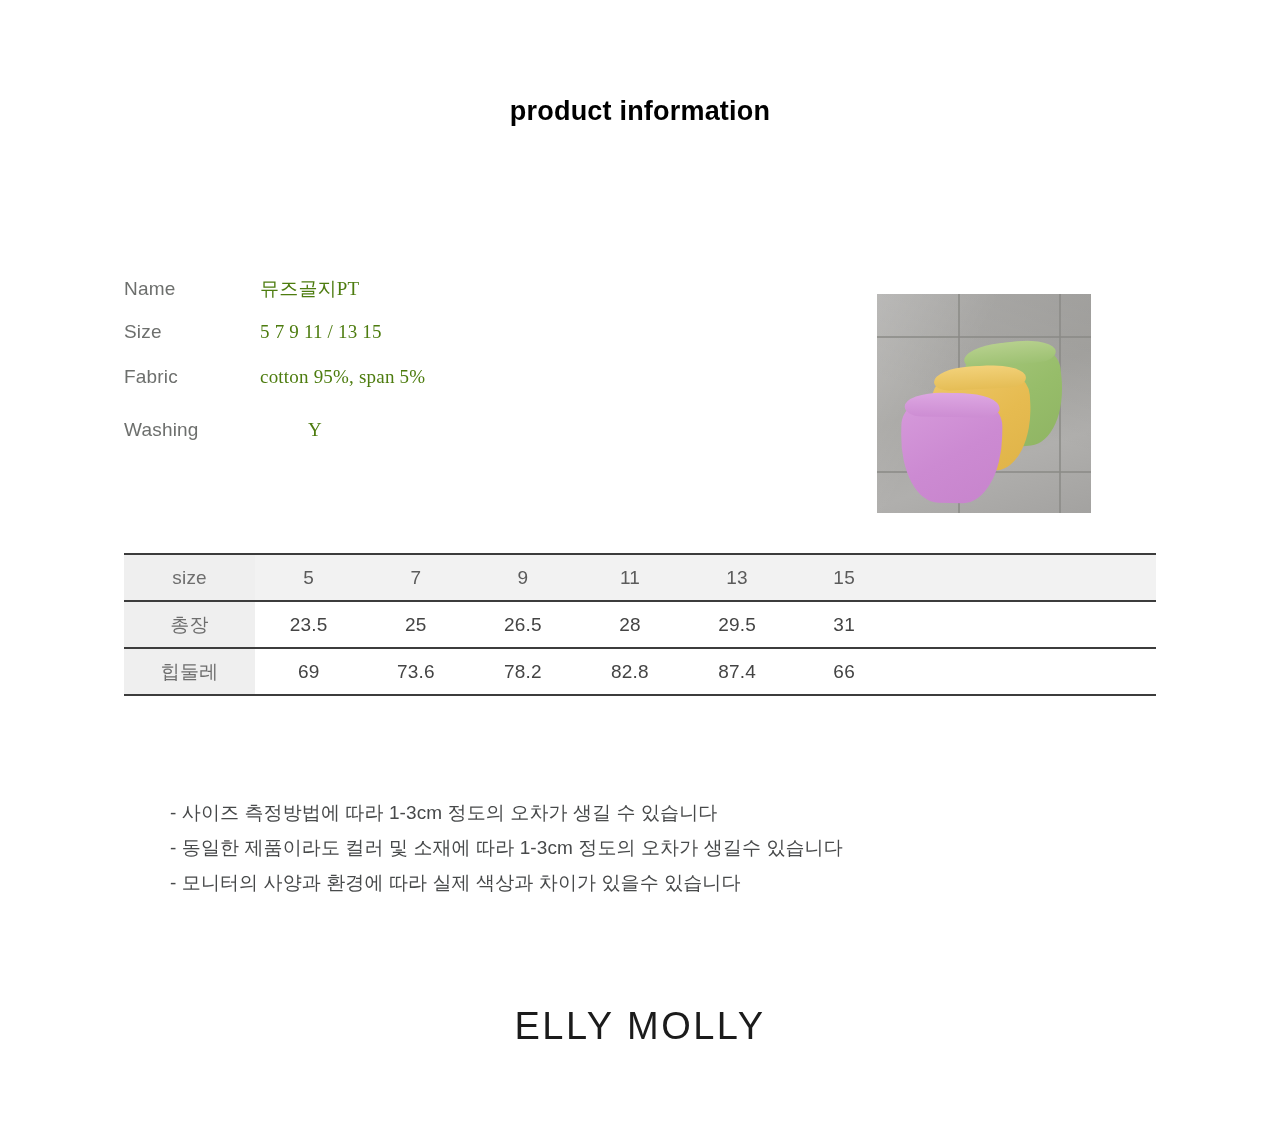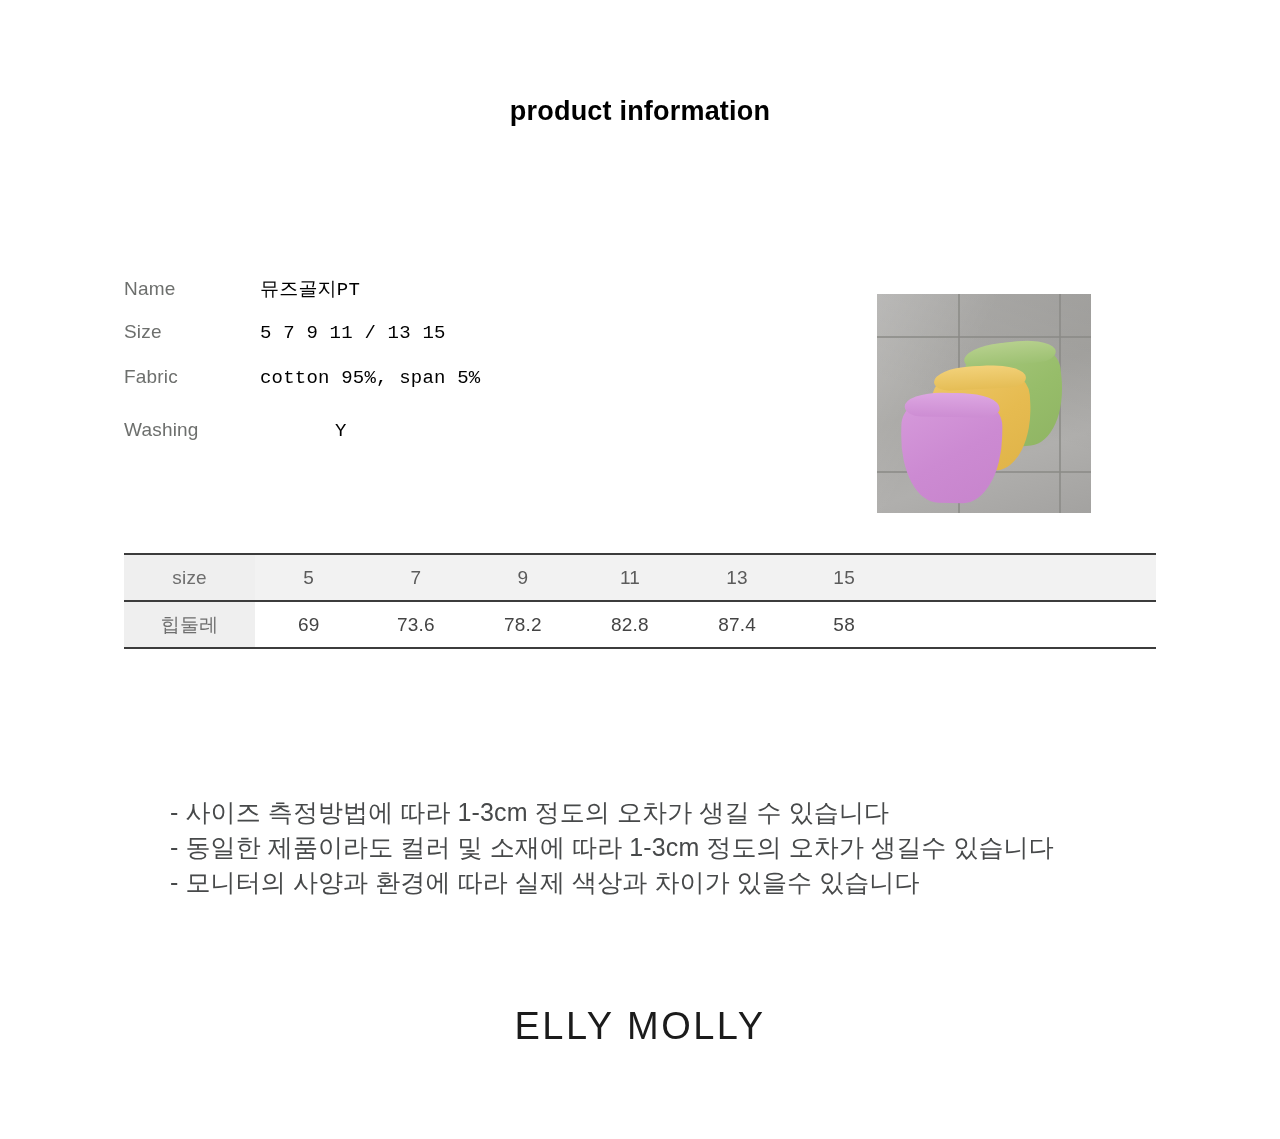--- a/index.html
+++ b/index.html
@@ -36,33 +36,33 @@
     top: 276px;
     left: 124px;
     width: 600px;
   }
   .spec-row {
     display: flex;
     align-items: baseline;
     height: 45px;
   }
   .spec-row.fabric-row { }
-  .spec-row.washing-row { margin-top: 8px; gap: 27px; }
+  .spec-row.washing-row { margin-top: 8px; }
   .spec-label {
     width: 136px;
     flex: 0 0 136px;
     font-size: 19px;
     color: #6d6f6d;
     letter-spacing: 0.2px;
   }
   .spec-value {
     font-size: 19px;
-    color: #000000;
-    letter-spacing: 0.2px;
-    font-family: Liberation Mono, monospace;
+    color: #4d7c0f;
+    letter-spacing: 0.2px;
+    font-family: Liberation Serif, serif;
     text-align: right;
   }
   .spec-value.indent-one { padding-left: 48px; }
 
   
   .photo-frame {
     position: absolute;
     top: 294px;
     left: 877px;
     width: 214px;
@@ -157,21 +157,21 @@
   .size-table col.c-last { width: 258px; }
 
   
   .notes {
     position: absolute;
     left: 170px;
     top: 795px;
     width: 900px;
   }
   .note-line {
-    font-size: 25px;
+    font-size: 19px;
     line-height: 35px;
     color: #47494a;
     letter-spacing: 0.1px;
     white-space: nowrap;
   }
 
   
   .brand {
     position: absolute;
     top: 1005px;
@@ -244,27 +244,37 @@
       <th>7</th>
       <th>9</th>
       <th>11</th>
       <th>13</th>
       <th>15</th>
       <th></th>
     </tr>
   </thead>
   <tbody>
     <tr>
+      <td class="rowlabel">총장</td>
+      <td>23.5</td>
+      <td>25</td>
+      <td>26.5</td>
+      <td>28</td>
+      <td>29.5</td>
+      <td>31</td>
+      <td></td>
+    </tr>
+    <tr>
       <td class="rowlabel">힙둘레</td>
       <td>69</td>
       <td>73.6</td>
       <td>78.2</td>
       <td>82.8</td>
       <td>87.4</td>
-      <td>58</td>
+      <td>66</td>
       <td></td>
     </tr>
   </tbody>
 </table>
 
 <div class="notes">
   <div class="note-line">- 사이즈 측정방법에 따라 1-3cm 정도의 오차가 생길 수 있습니다</div>
   <div class="note-line">- 동일한 제품이라도 컬러 및 소재에 따라 1-3cm 정도의 오차가 생길수 있습니다</div>
   <div class="note-line">- 모니터의 사양과 환경에 따라 실제 색상과 차이가 있을수 있습니다</div>
 </div>

